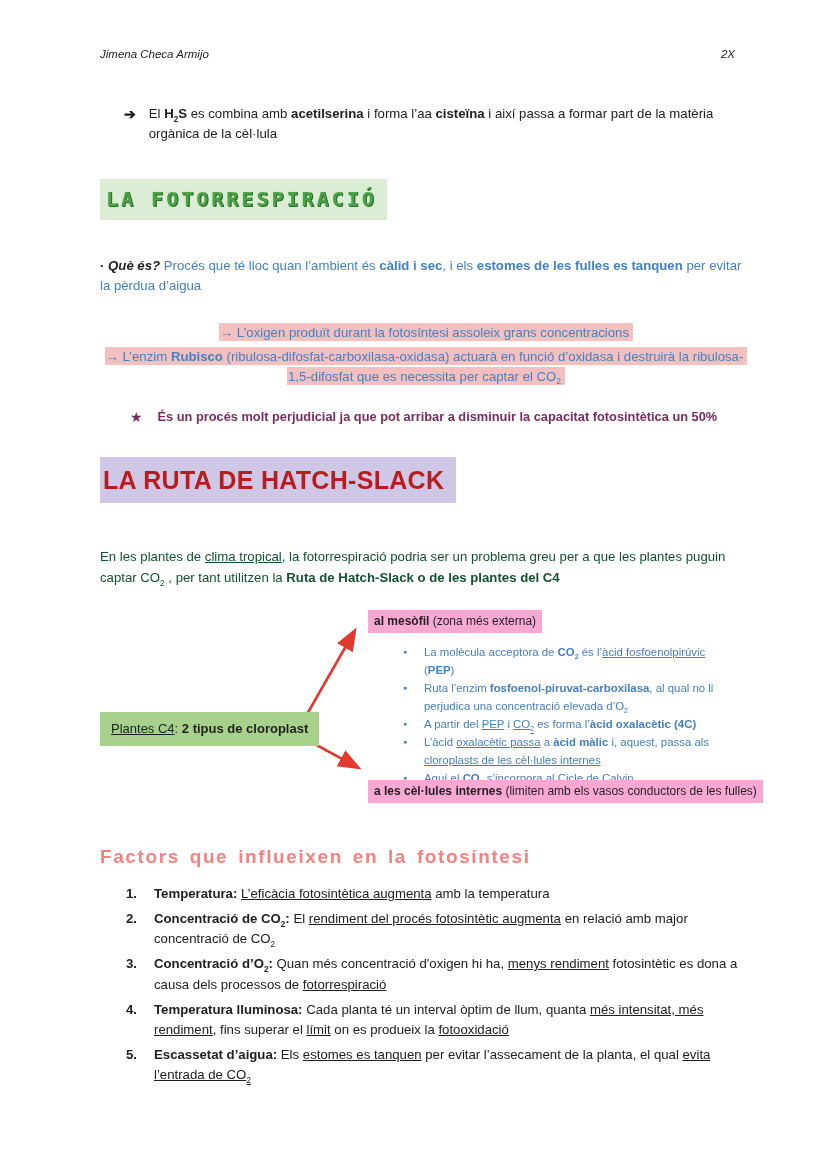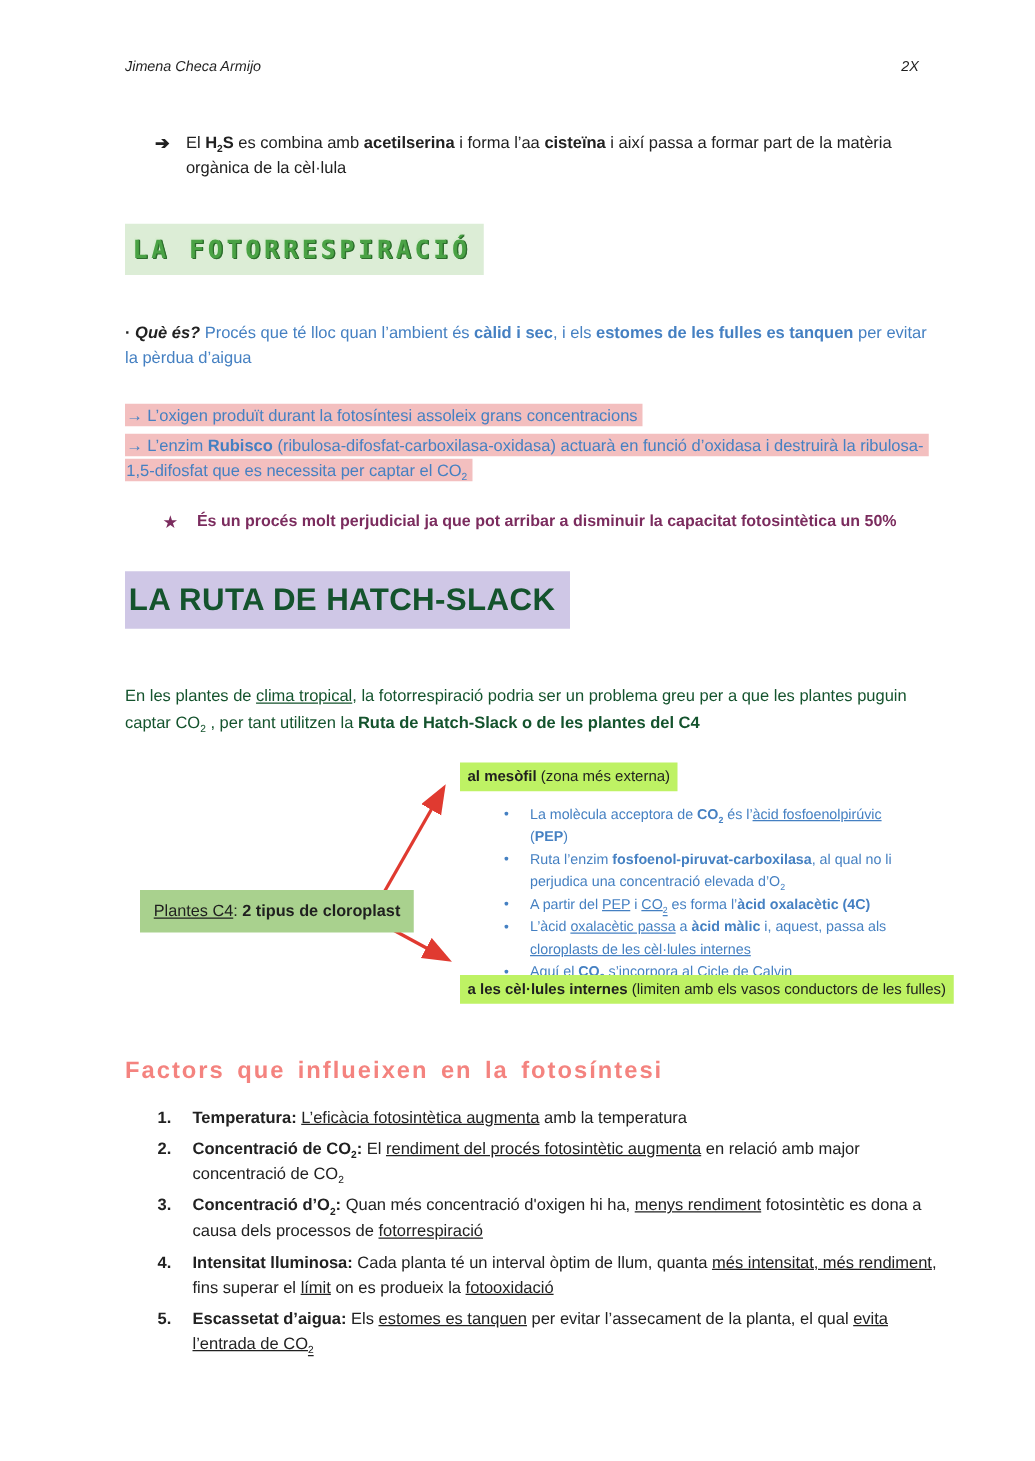--- a/index.html
+++ b/index.html
@@ -24,39 +24,39 @@
     font-family:"DejaVu Sans Mono", monospace;
     font-weight:700; font-size:20px; letter-spacing:3px;
     padding:5px 10px 5px 6px;
     text-shadow:1px 1px 0 #2c6e2c, -1px -1px 0 #d7ecd0, 1px 0 0 #2c6e2c;
   }
 
   .que-es { margin-top:36px; width:652px; color:#4580c2; }
   .ink { color:#212121; }
 
   .pinkblock { margin-top:26px; width:652px; color:#4580c2; }
-  .pinkblock p { margin-bottom:3px; }
+  .pinkblock p { margin-bottom:3px;text-align:center; }
   .hl { background:#f3bfbf; padding:1.5px 4px 1.5px 1px; -webkit-box-decoration-break:clone; box-decoration-break:clone; }
 
   .star-line { margin-top:20px; display:flex; gap:15px; padding-left:30px; color:#7b2c5e; font-size:12.8px; width:650px; }
   .star-line .star { flex:none; font-size:14px; }
 
   .hatch-title {
     display:inline-block; margin-top:28px;
-    background:#cfc7e6; color:#14532d;
+    background:#cfc7e6; color:#b91c1c;
     font-size:25px; font-weight:800; letter-spacing:0.3px;
     padding:4px 12px 4px 3px; font-stretch:condensed;
   }
 
   .green-para { margin-top:44px; width:652px; color:#14532d; }
 
   .diagram { position:relative; margin-top:22px; height:192px; width:650px; }
   .dg-arrows { position:absolute; left:0; top:0; pointer-events:none; }
-  .dg-box { position:absolute; left:12px; top:102px; background:#a9d18e; padding:7px 11px; font-size:13px; color:#1f1f1f; white-space:nowrap; }
-  .dg-label { position:absolute; background:#bef264; padding:2px 6px; font-size:12px; color:#1f1f1f; white-space:nowrap; }
+  .dg-box { position:absolute; left:0; top:102px; background:#a9d18e; padding:7px 11px; font-size:13px; color:#1f1f1f; white-space:nowrap; }
+  .dg-label { position:absolute; background:#f9a8d4; padding:2px 6px; font-size:12px; color:#1f1f1f; white-space:nowrap; }
   .dg-top { left:268px; top:0; }
   .dg-bottom { left:268px; top:170px; }
   .dg-bullets { position:absolute; left:296px; top:33px; width:340px; font-size:11.4px; color:#4580c2; line-height:1.58; }
   .dg-bullets li { list-style:none; padding-left:28px; position:relative; }
   .dg-bullets li::before { content:"●"; position:absolute; left:7px; top:3px; font-size:7px; color:#4580c2; }
 
   .factors-title { margin-top:40px; color:#f4837f; font-size:19px; font-weight:700; letter-spacing:1.6px; word-spacing:3px; }
 
   .nlist { margin-top:12px; padding-left:26px; }
   .nitem { display:flex; margin-bottom:4.5px; width:626px; }
@@ -140,21 +140,21 @@
     <div class="nitem">
       <span class="nnum">2.</span>
       <span><span class="b">Concentració de CO</span><sub class="b">2</sub><span class="b">: </span><span>El </span><span class="u">rendiment del procés fotosintètic augmenta</span><span> en relació amb major concentració de CO</span><sub>2</sub></span>
     </div>
     <div class="nitem">
       <span class="nnum">3.</span>
       <span><span class="b">Concentració d’O</span><sub class="b">2</sub><span class="b">: </span><span>Quan més concentració d'oxigen hi ha, </span><span class="u">menys rendiment</span><span> fotosintètic es dona a causa dels processos de </span><span class="u">fotorrespiració</span></span>
     </div>
     <div class="nitem">
       <span class="nnum">4.</span>
-      <span><span class="b">Intensitat lluminosa: </span><span>Cada planta té un interval òptim de llum, quanta </span><span class="u">més intensitat, més rendiment</span><span>, fins superar el </span><span class="u">límit</span><span> on es produeix la </span><span class="u">fotooxidació</span></span>
+      <span><span class="b">Temperatura lluminosa: </span><span>Cada planta té un interval òptim de llum, quanta </span><span class="u">més intensitat, més rendiment</span><span>, fins superar el </span><span class="u">límit</span><span> on es produeix la </span><span class="u">fotooxidació</span></span>
     </div>
     <div class="nitem">
       <span class="nnum">5.</span>
       <span><span class="b">Escassetat d’aigua: </span><span>Els </span><span class="u">estomes es tanquen</span><span> per evitar l’assecament de la planta, el qual </span><span class="u">evita l’entrada de CO</span><sub class="u">2</sub></span>
     </div>
   </div>
 
 </div>
 
 </body></html>

